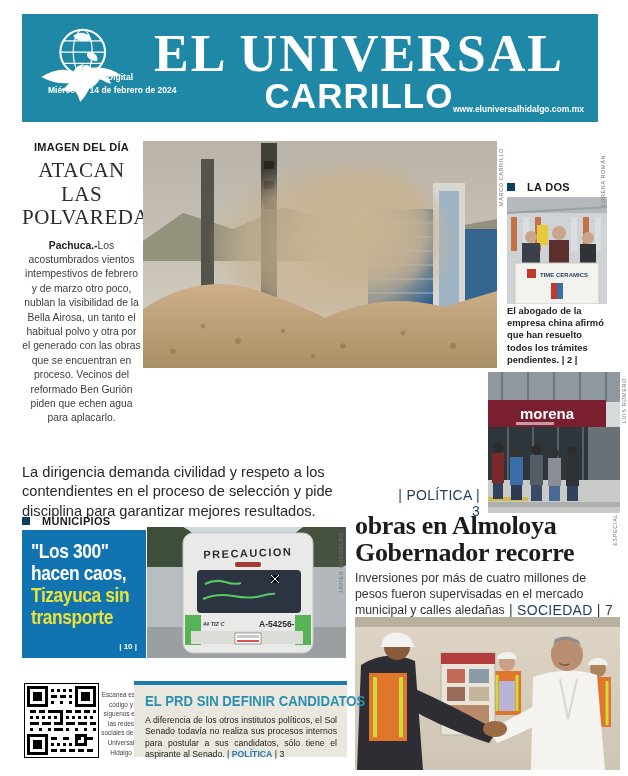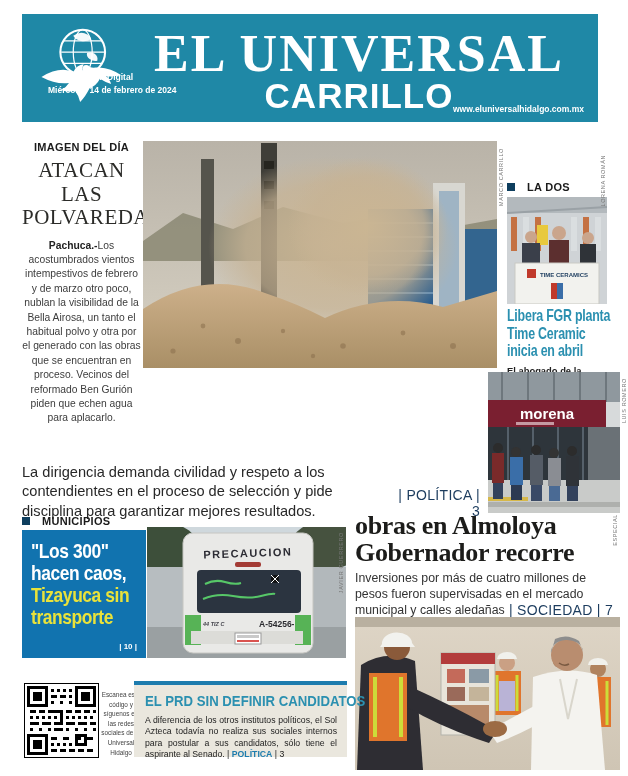--- a/index.html
+++ b/index.html
@@ -199,25 +199,20 @@
           <rect x="42" y="43" width="20" height="27" fill="#5c2f2f"></rect>
         <circle cx="81" cy="41" r="6" fill="#caa58c"></circle>
           <rect x="73" y="47" width="16" height="23" fill="#2f3338"></rect>
         <rect x="8" y="66" width="84" height="41" fill="#f2f2ee" stroke="#c9c9c3"></rect>
         <rect x="20" y="72" width="9" height="9" fill="#c0392b"></rect>
         <text x="33" y="80" font-size="6" font-weight="bold" fill="#1c3c5e">TIME CERAMICS</text>
         <rect x="44" y="86" width="12" height="16" fill="#c0392b"></rect>
           <rect x="50" y="86" width="6" height="16" fill="#3a6ea8"></rect>
       </svg>
     </div>
-    <div class="ladot-head">
-      <span class="ladot-line">Libera FGR planta</span>
-      <span class="ladot-line">Time Ceramic</span>
-      <span class="ladot-line">inicia en abril</span>
-    </div>
     <div class="ladot-body">
       <span>El abogado de la empresa china afirmó que han resuelto todos los trámites pendientes.</span>
       <span class="ladot-ref">| 2 |</span>
     </div>
   </div>
   <div class="vcred" style="left:600px;top:155px;">LORENA ROMÁN</div>
 
   <div class="lead-deck">La dirigencia demanda civilidad y respeto a los contendientes en el proceso de selección y pide disciplina para garantizar mejores resultados.</div>
   <div class="lead-ref secref">| POLÍTICA | 3</div>
 
@@ -386,17 +381,17 @@
       <line x1="9" y1="22.5" x2="24" y2="22.5" stroke-dasharray="2 1"></line>
       <line x1="10.5" y1="9" x2="10.5" y2="16" stroke-dasharray="1 1"></line>
       <line x1="12.5" y1="9" x2="12.5" y2="16" stroke-dasharray="2 1"></line>
     </g>
   </svg>
   <div class="qr-cap">Escanea este código y síguenos en las redes sociales de El Universal Hidalgo</div>
 
   <div class="prdbox">
     <div class="prd-head">EL PRD SIN DEFINIR CANDIDATOS</div>
     <div class="prd-body">
-      <span>A diferencia de los otros institutos políticos, el Sol Azteca todavía no realiza sus sociales internos para postular a sus candidatos, sólo tiene el aspirante al Senado.</span><span> | </span><span class="prd-label">POLÍTICA</span><span> | 3</span>
+      <span>A diferencia de los otros institutos políticos, el Sol Senado todavía no realiza sus procesos internos para postular a sus candidatos, sólo tiene el aspirante al Senado.</span><span> | </span><span class="prd-label">POLÍTICA</span><span> | 3</span>
     </div>
   </div>
 
 </div>
 
 </body></html>

